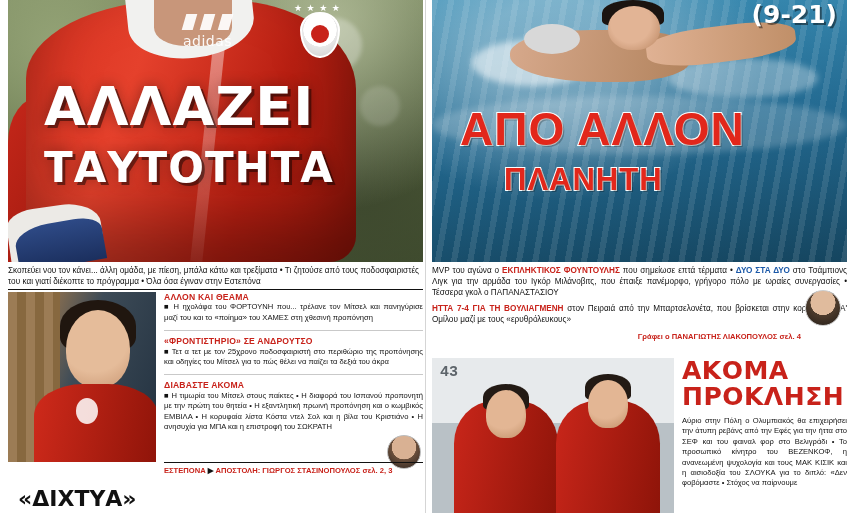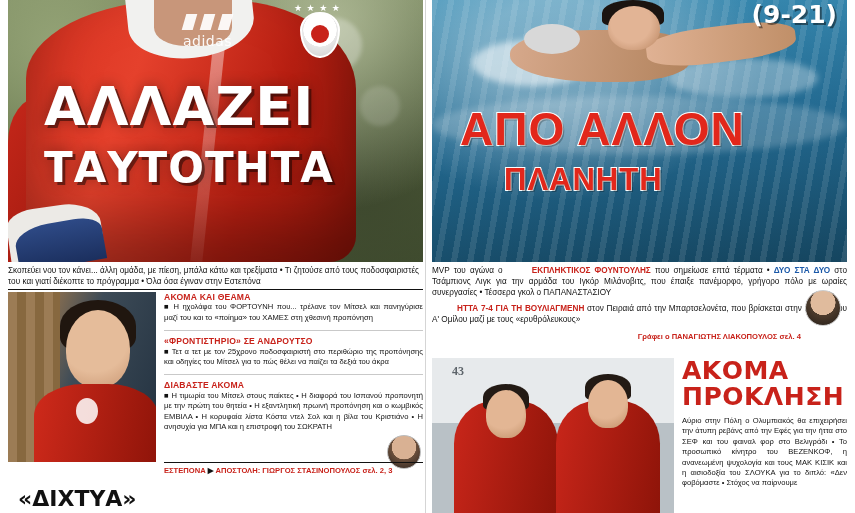--- a/index.html
+++ b/index.html
@@ -343,21 +343,21 @@
     text-shadow: 2px 2px 0 rgba(0,0,0,.45);
   }
 
   .lead-right {
     position: absolute;
     left: 0; top: 265px; width: 415px;
     font-size: 8.2px; line-height: 11.2px;
     color: #111; text-align: justify;
   }
   .blue { color: #1a58a8; font-weight: 700; }
-  .red { color: #c8221a; font-weight: 700; margin-left: 25px; }
+  .red { color: #c8221a; font-weight: 700; }
 
   .author-circle {
     position: absolute;
     right: 6px; top: 290px;
     width: 36px; height: 36px; border-radius: 50%;
     background: radial-gradient(circle at 50% 34%, #e0bb9d 0 44%, #4d3b2c 45%, #241d18 100%);
     border: 1px solid #ccc;
   }
   .author-line {
     position: absolute;
@@ -374,23 +374,23 @@
     width: 242px; height: 155px;
     overflow: hidden;
     background: linear-gradient(180deg,#d8dde0,#a9b2b8);
   }
   .prb-bg {
     position: absolute; inset: 0;
     background:
       linear-gradient(180deg,#e7eaec 0 42%, #b9c1c6 42% 100%);
   }
   .num-43 {
-    position: absolute; left: 20px; top: 6px;
-    font-family: Liberation Serif, serif;
-    font-weight: 700; font-size: 12px; color: #3b434a;
+    position: absolute; left: 8px; top: 6px;
+    font-family: Liberation Mono, monospace;
+    font-weight: 700; font-size: 15px; color: #3b434a;
     opacity: .8;
   }
   .p1, .p2 {
     position: absolute; bottom: 0;
     width: 104px; height: 112px;
     border-radius: 38% 38% 0 0;
     background: linear-gradient(100deg,#c9261a,#8e1409);
   }
   .p1 { left: 22px; }
   .p2 { left: 124px; }
@@ -471,21 +471,21 @@
     <div class="portrait-left">
       <div class="wall"></div>
       <div class="door"></div>
       <div class="hair-l"></div>
       <div class="face-l"></div>
       <div class="torso-l"></div>
     </div>
 
     <div class="mid-text">
       <div class="mid-block">
-        <div class="mid-head">ΑΚΟΜΑ ΚΑΙ ΘΕΑΜΑ</div>
+        <div class="mid-head">ΑΛΛΟΝ ΚΑΙ ΘΕΑΜΑ</div>
         <div>■ Η ηχολάφα του ΦΟΡΤΟΥΝΗ που... τρέλανε τον Μίτσελ και πανηγύρισε μαζί του και το «ποίημα» του ΧΑΜΕΣ στη χθεσινή προπόνηση</div>
       </div>
       <div class="mid-sep"></div>
       <div class="mid-block">
         <div class="mid-head">«ΦΡΟΝΤΙΣΤΗΡΙΟ» ΣΕ ΑΝΔΡΟΥΤΣΟ</div>
         <div>■ Τετ α τετ με τον 25χρονο ποδοσφαιριστή στο περιθώριο της προπόνησης και οδηγίες του Μίτσελ για το πώς θέλει να παίζει τα δεξιά του άκρα</div>
       </div>
       <div class="mid-sep"></div>
       <div class="mid-block">
         <div class="mid-head">ΔΙΑΒΑΣΤΕ ΑΚΟΜΑ</div>

